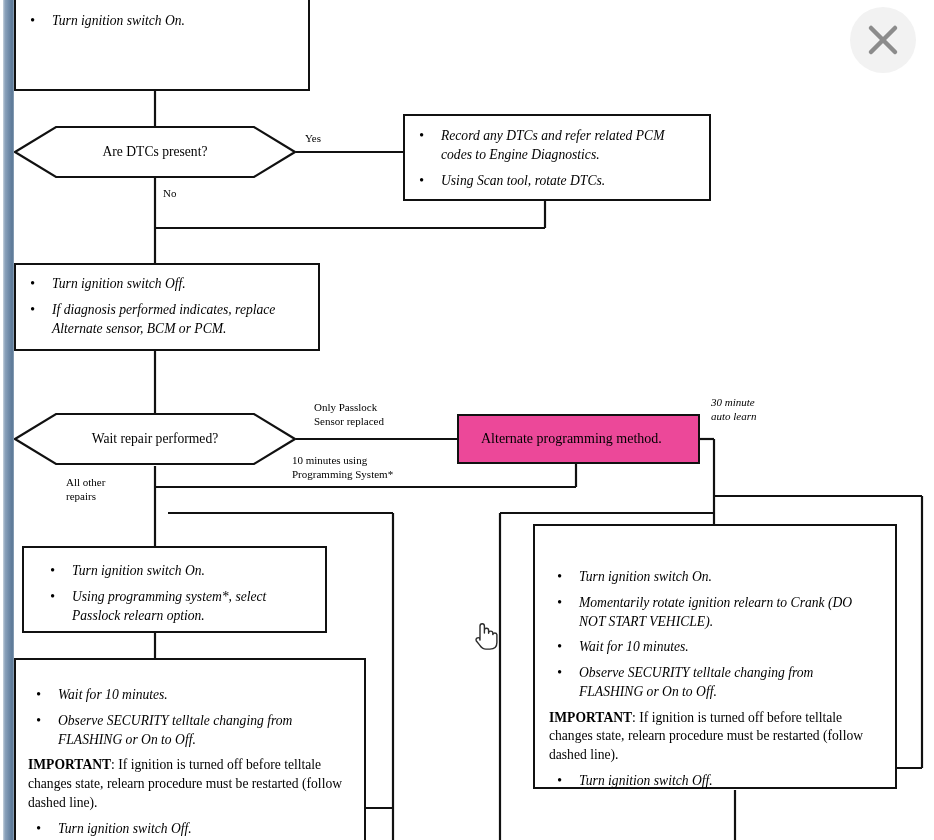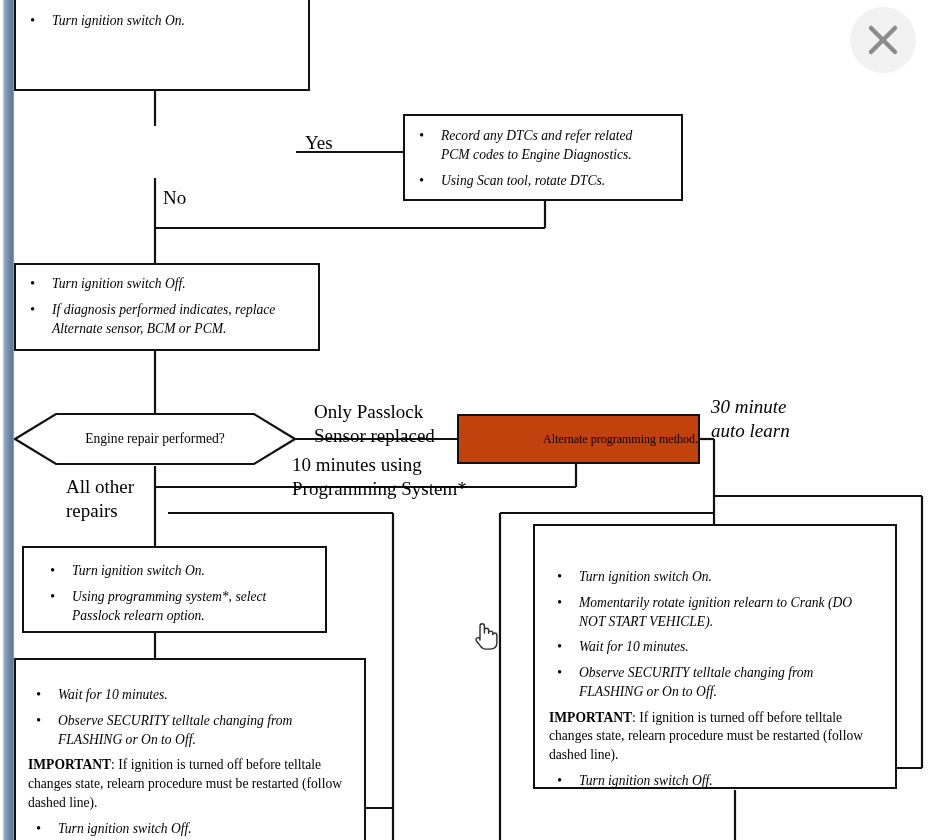--- a/index.html
+++ b/index.html
@@ -60,27 +60,27 @@
   .para{margin:7px 0 7px 0;}
   .para b{font-weight:bold;}
   .hexwrap{position:absolute;z-index:10;}
   .hexwrap svg{display:block;}
   .hexlabel{
     position:absolute;left:0;top:0;width:100%;height:100%;
     display:flex;align-items:center;justify-content:center;
     font-size:13.6px;color:#000;
   }
   .edge-label{
-    position:absolute;z-index:12;font-size:19px;line-height:1.28;color:#000;
+    position:absolute;z-index:12;font-size:11px;line-height:1.28;color:#000;
     background:transparent;white-space:pre-line;
   }
   .simplebox{
-    position:absolute;border:2px solid #111;background:#c2410c;box-sizing:border-box;
+    position:absolute;border:2px solid #111;background:#ec4899;box-sizing:border-box;
     z-index:10;display:flex;align-items:center;padding-left:22px;
-    font-size:12px;color:#000;justify-content:flex-end;
+    font-size:14px;color:#000;
   }
   
   #cursor{position:absolute;z-index:50;pointer-events:none;}
 </style>
 </head>
 <body>
 
 <div id="viewer">
 
   <div id="chart">
@@ -129,42 +129,48 @@
         <line x1="155" y1="820" x2="155" y2="840"></line>
       </g>
     </svg>
 
     <div class="box" style="left:14px;top:-8px;width:296px;height:99px;padding:18px 14px 10px 6px;">
       <ul>
         <li>Turn ignition switch On.</li>
       </ul>
     </div>
 
+    <div class="hexwrap" style="left:14px;top:125px;width:282px;height:54px;">
+      <svg width="282" height="54" viewBox="0 0 282 54" xmlns="http://www.w3.org/2000/svg">
+        <polygon points="1,27 42,2 240,2 281,27 240,52 42,52" fill="#fff" stroke="#111" stroke-width="2.2"></polygon>
+      </svg>
+      <div class="hexlabel">Are DTCs present?</div>
+    </div>
     <div class="edge-label" style="left:305px;top:131px;">Yes</div>
     <div class="edge-label" style="left:163px;top:186px;">No</div>
 
-    <div class="box" style="left:403px;top:114px;width:280px;height:87px;padding:11px 20px 8px 6px;">
+    <div class="box" style="left:403px;top:114px;width:308px;height:87px;padding:11px 20px 8px 6px;">
       <ul>
         <li>Record any DTCs and refer related PCM codes to Engine Diagnostics.</li>
         <li>Using Scan tool, rotate DTCs.</li>
       </ul>
     </div>
 
     <div class="box" style="left:14px;top:263px;width:306px;height:88px;padding:10px 12px 8px 6px;">
       <ul>
         <li>Turn ignition switch Off.</li>
         <li>If diagnosis performed indicates, replace Alternate sensor, BCM or PCM.</li>
       </ul>
     </div>
 
     <div class="hexwrap" style="left:14px;top:412px;width:282px;height:54px;">
       <svg width="282" height="54" viewBox="0 0 282 54" xmlns="http://www.w3.org/2000/svg">
         <polygon points="1,27 42,2 240,2 281,27 240,52 42,52" fill="#fff" stroke="#111" stroke-width="2.2"></polygon>
       </svg>
-      <div class="hexlabel">Engine repair performed?</div>
+      <div class="hexlabel">Wait repair performed?</div>
     </div>
     <div class="edge-label" style="left:314px;top:400px;">Only Passlock
 Sensor replaced</div>
     <div class="edge-label" style="left:292px;top:453px;">10 minutes using
 Programming System*</div>
     <div class="edge-label" style="left:66px;top:475px;">All other
 repairs</div>
 
     <div class="simplebox" style="left:457px;top:414px;width:243px;height:50px;">
       <span>Alternate programming method.</span>

